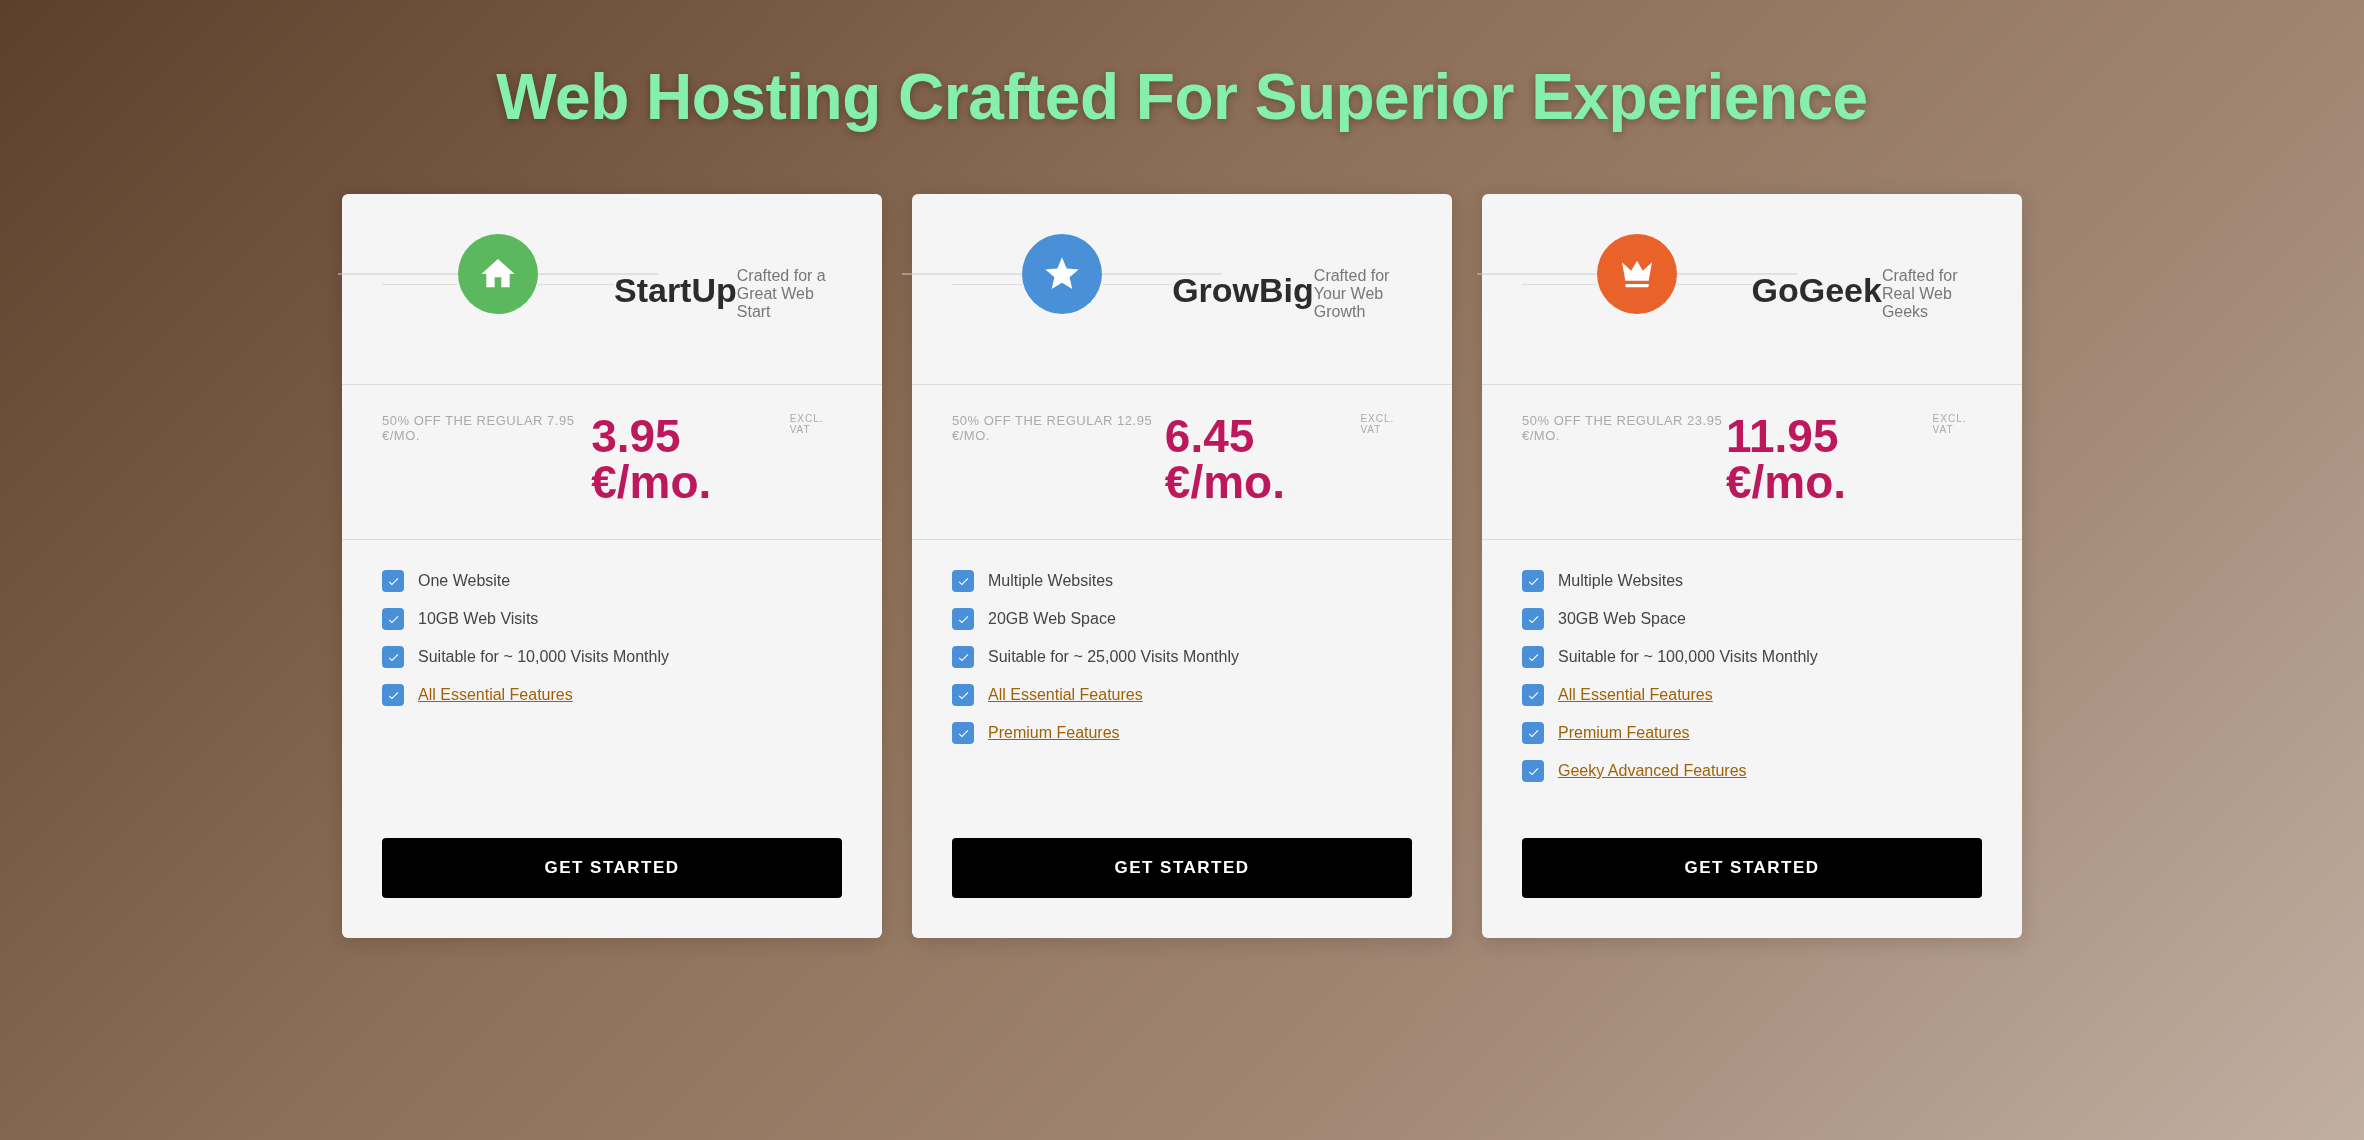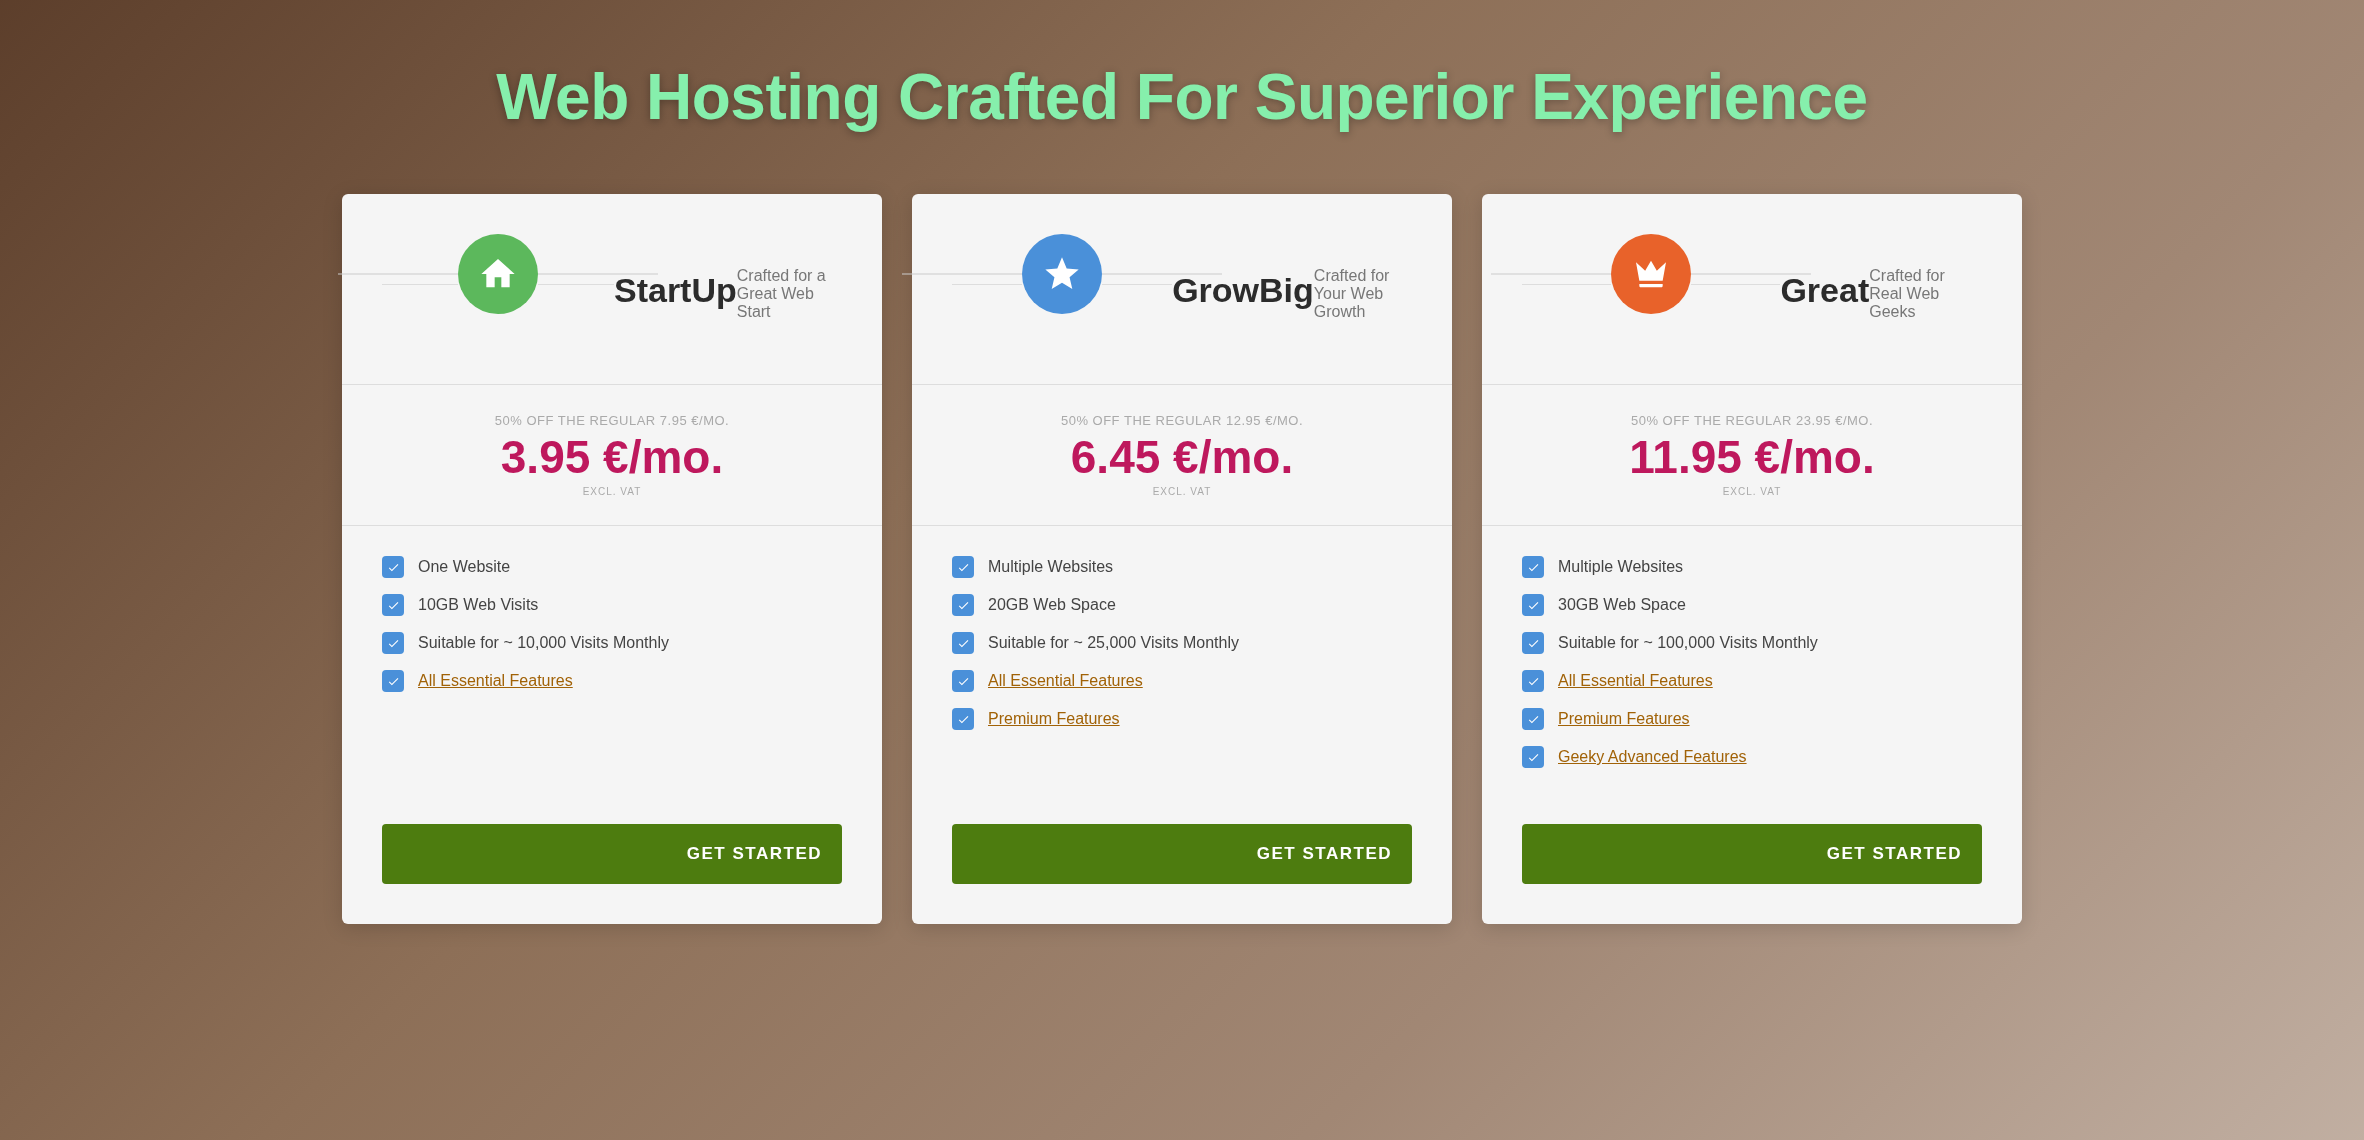--- a/index.html
+++ b/index.html
@@ -115,22 +115,21 @@
     }
 
     .plan-tagline {
       font-size: 16px;
       color: #777;
       text-align: left;
     }
 
     .plan-pricing {
       display: flex;
-      flex-direction: column;
-      align-items: center;
+      flex-direction: row;
       padding: 28px 40px;
       border-bottom: 1px solid #ddd;
     }
 
     .plan-regular {
       font-size: 13px;
       color: #aaa;
       text-transform: uppercase;
       letter-spacing: 0.5px;
       margin-bottom: 6px;
@@ -189,31 +188,30 @@
     }
 
     .plan-cta {
       padding: 0 40px;
       margin-top: 10px;
     }
 
     .get-started-btn {
       width: 100%;
       padding: 20px;
-      background: #4d7c0f;
+      background: #000000;
       color: white;
       font-size: 17px;
       font-weight: 700;
       letter-spacing: 1.5px;
       text-transform: uppercase;
       border: none;
       border-radius: 4px;
       cursor: pointer;
       transition: background 0.2s;
-      text-align: right;
     }
 
     
     .icon-wrapper {
       display: flex;
       align-items: center;
       width: 100%;
       margin-bottom: 20px;
     }
 
@@ -361,21 +359,21 @@
       <div class="plan-header">
         <div class="icon-wrapper">
           <div class="icon-line"></div>
           <div class="plan-icon-circle icon-orange">
             <svg class="plan-icon-svg" viewBox="0 0 24 24">
               <path d="M5 16L3 5l5.5 5L12 4l3.5 6L21 5l-2 11H5zm14 3c0 .6-.4 1-1 1H6c-.6 0-1-.4-1-1v-1h14v1z"></path>
             </svg>
           </div>
           <div class="icon-line"></div>
         </div>
-        <div class="plan-name">Great</div>
+        <div class="plan-name">GoGeek</div>
         <div class="plan-tagline">Crafted for Real Web Geeks</div>
       </div>
       <div class="plan-pricing">
         <div class="plan-regular">50% OFF THE REGULAR 23.95 €/MO.</div>
         <div class="plan-price">11.95 €/mo.</div>
         <div class="plan-vat">EXCL. VAT</div>
       </div>
       <div class="plan-features">
         <div class="feature-item">
           <div class="feature-checkbox">

